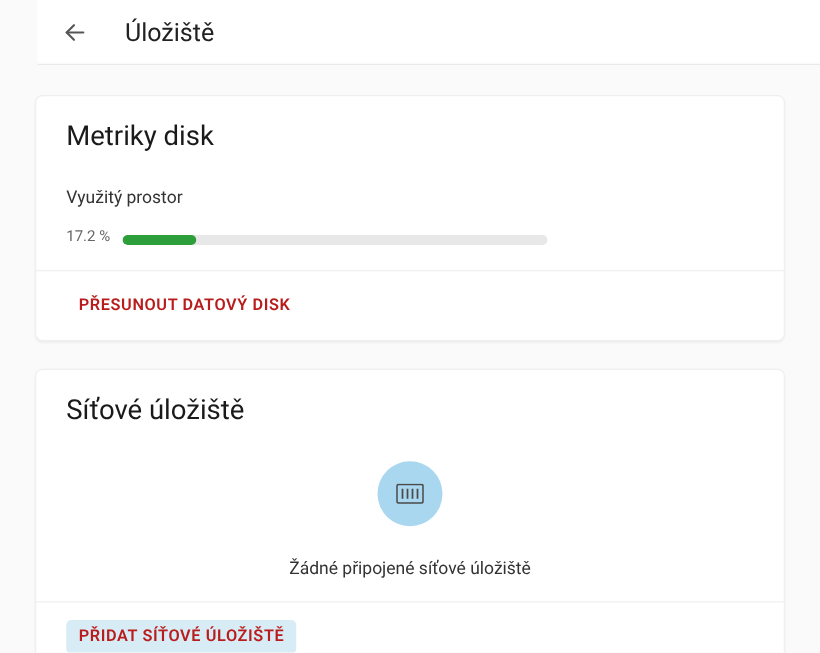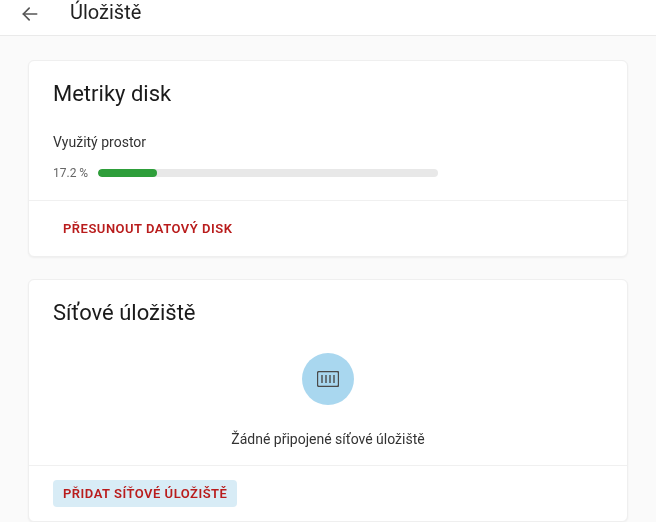--- a/index.html
+++ b/index.html
@@ -6,24 +6,26 @@
   body {
     font-family: -apple-system, BlinkMacSystemFont, "Segoe UI", Roboto, Helvetica, Arial, sans-serif;
     background: #fafafa;
     color: #222;
     width: 656px;
     height: 522px;
     overflow: hidden;
   }
   .header {
     display: flex;
-    height: 36px;
+    align-items: center;
+    height: 52px;
     padding: 0 16px;
     background: #fff;
     border-bottom: 1px solid #eaeaea;
+    margin-left: 30px;
   }
   .back-btn {
     width: 28px;
     height: 28px;
     display: flex;
     align-items: center;
     justify-content: center;
     cursor: pointer;
     color: #555;
   }
@@ -52,21 +54,21 @@
     color: #1a1a1a;
     margin-bottom: 28px;
   }
   .metric-label {
     font-size: 14px;
     color: #333;
     margin-bottom: 16px;
   }
   .metric-row {
     display: flex;
-    align-items: center;
+    align-items: flex-end;
     gap: 10px;
   }
   .metric-value {
     font-size: 12px;
     color: #666;
     white-space: nowrap;
   }
   .progress {
     flex: 1;
     height: 8px;

